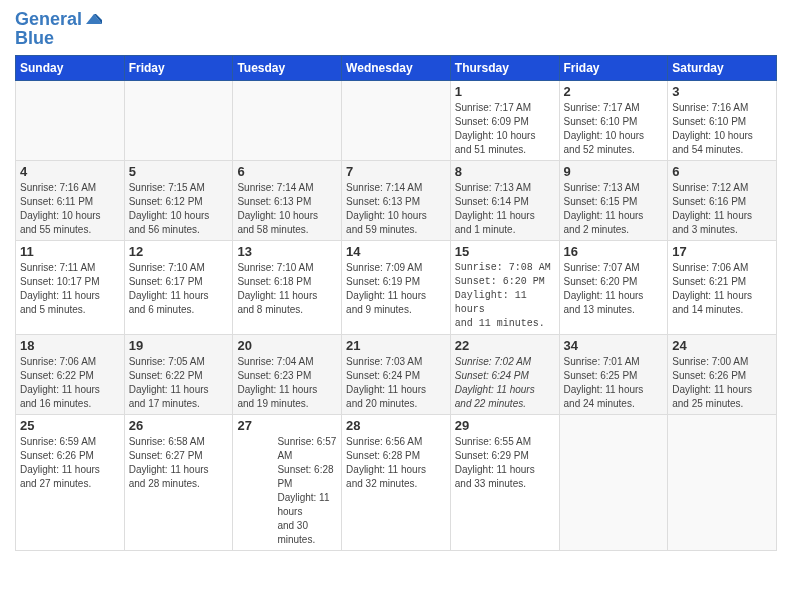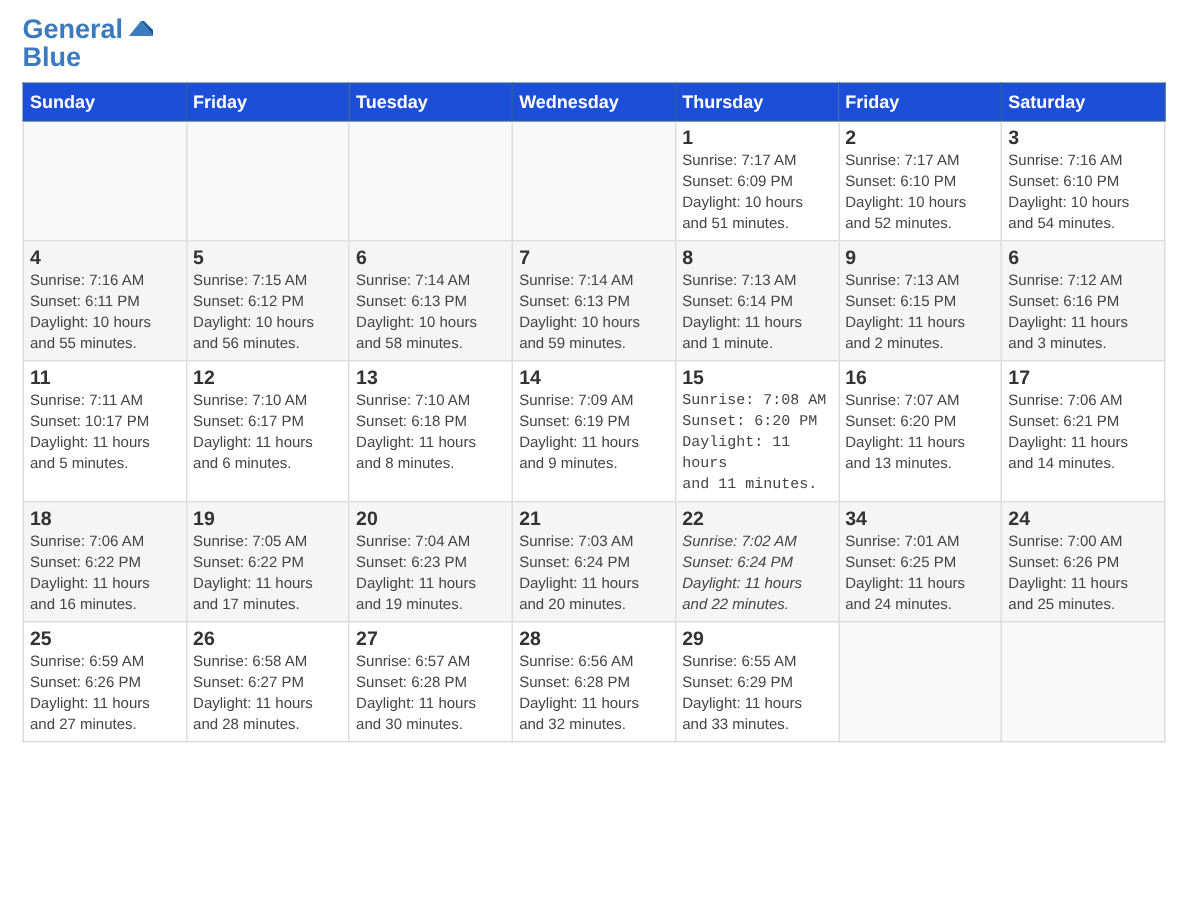--- a/index.html
+++ b/index.html
@@ -249,21 +249,21 @@
           </td>
           <td>
             <span class="day-num">26</span>
             <div class="day-info" style="white-space: pre-line;">Sunrise: 6:58 AM
 Sunset: 6:27 PM
 Daylight: 11 hours
 and 28 minutes.</div>
           </td>
           <td>
             <span class="day-num">27</span>
-            <div class="day-info" style="white-space: pre-line;">Sunrise: 6:57 AM
+            <div class="day-info" style="white-space: pre-line; margin-left: 40px;">Sunrise: 6:57 AM
 Sunset: 6:28 PM
 Daylight: 11 hours
 and 30 minutes.</div>
           </td>
           <td>
             <span class="day-num">28</span>
             <div class="day-info" style="white-space: pre-line;">Sunrise: 6:56 AM
 Sunset: 6:28 PM
 Daylight: 11 hours
 and 32 minutes.</div>

